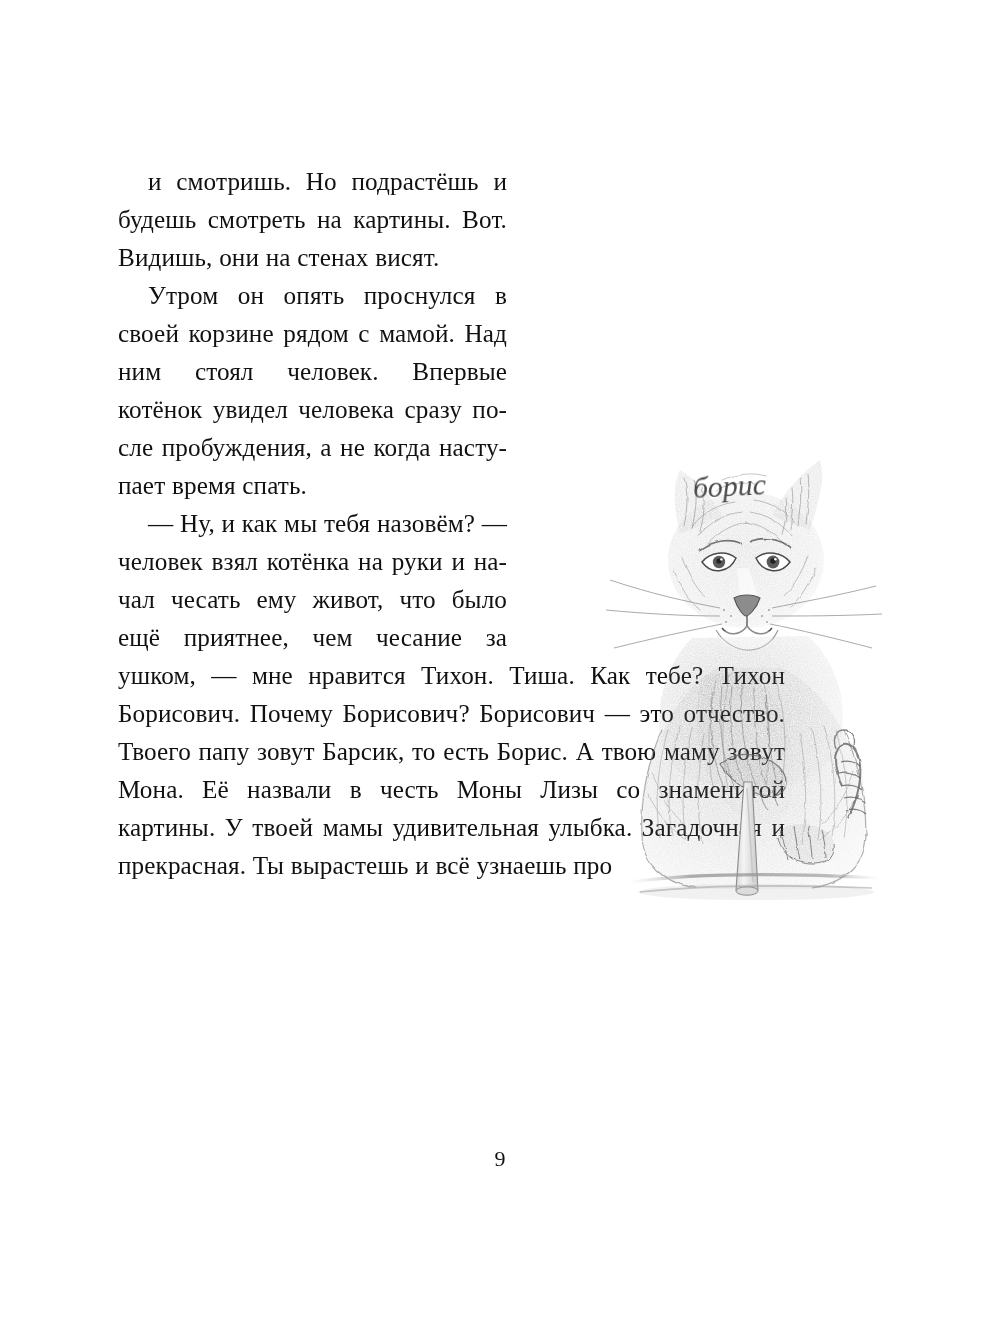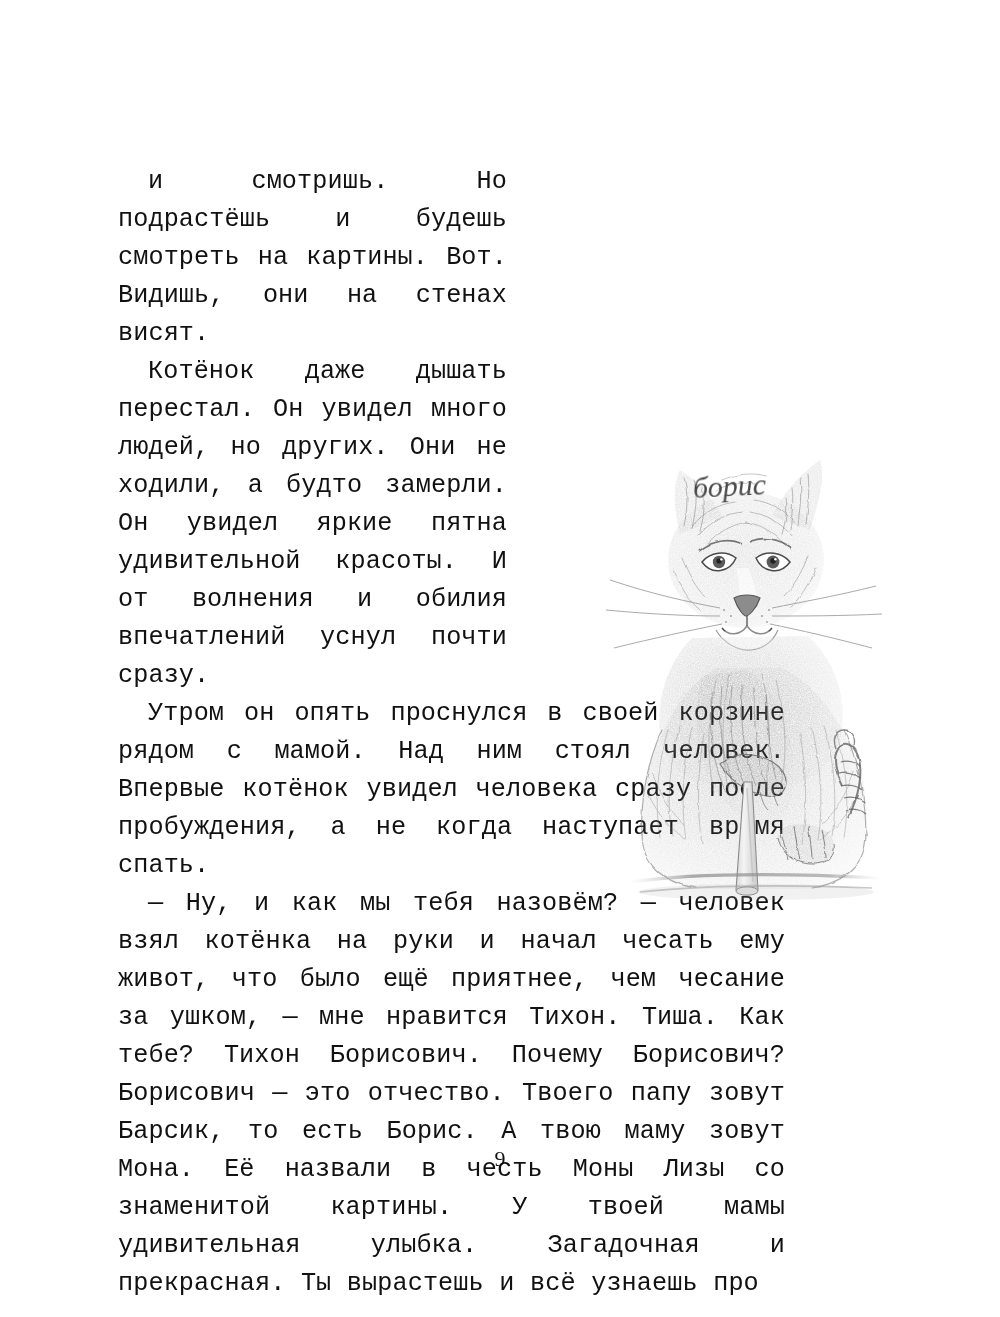--- a/index.html
+++ b/index.html
@@ -28,21 +28,21 @@
   .para {
     margin: 0;
     font-size: 25.2px;
     line-height: 38px;
     text-align: justify;
     text-justify: inter-word;
     letter-spacing: 0.1px;
     word-spacing: 0.3px;
     hyphens: manual;
   }
-  .para.indent { text-indent: 30px; font-family: Liberation Mono, monospace; }
+  .para.indent { text-indent: 30px; }
 
   
   .illus-float {
     float: right;
     width: 278px;     
     height: 470px;
     margin: 0;
     padding: 0;
     shape-outside: margin-box;
   }
@@ -71,21 +71,20 @@
   }
 </style>
 </head>
 <body>
 
 <div class="page-body">
 
   <div class="illus-float"></div>
 
   <p class="para indent">и смотришь. Но подрастёшь и будешь смотреть на картины. Вот. Видишь, они на стенах висят.</p>
-  <p class="para indent">Котёнок даже дышать перестал. Он увидел много людей, но других. Они не ходили, а будто замерли. Он увидел яркие пятна удивительной красоты. И от волнения и обилия впечатлений уснул почти сразу.</p>
   <p class="para indent">Утром он опять проснулся в своей корзине рядом с мамой. Над ним стоял человек. Впервые котёнок увидел человека сразу по­сле пробуждения, а не когда насту­пает время спать.</p>
   <p class="para indent">— Ну, и как мы тебя назовём? — человек взял котёнка на руки и на­чал чесать ему живот, что было ещё приятнее, чем чесание за ушком, — мне нравится Тихон. Тиша. Как тебе? Тихон Борисович. Почему Борисович? Борисович — это от­чество. Твоего папу зовут Барсик, то есть Борис. А твою маму зовут Мона. Её на­звали в честь Моны Лизы со знаменитой картины. У твоей мамы удивительная улыбка. Загадочная и прекрасная. Ты вырастешь и всё узнаешь про</p>
 
 </div>
 
 <div class="illustration">
   <svg viewBox="0 0 300 480" xmlns="http://www.w3.org/2000/svg" aria-hidden="true">
     <defs>
 
       <filter id="grain" x="-20%" y="-20%" width="140%" height="140%">

